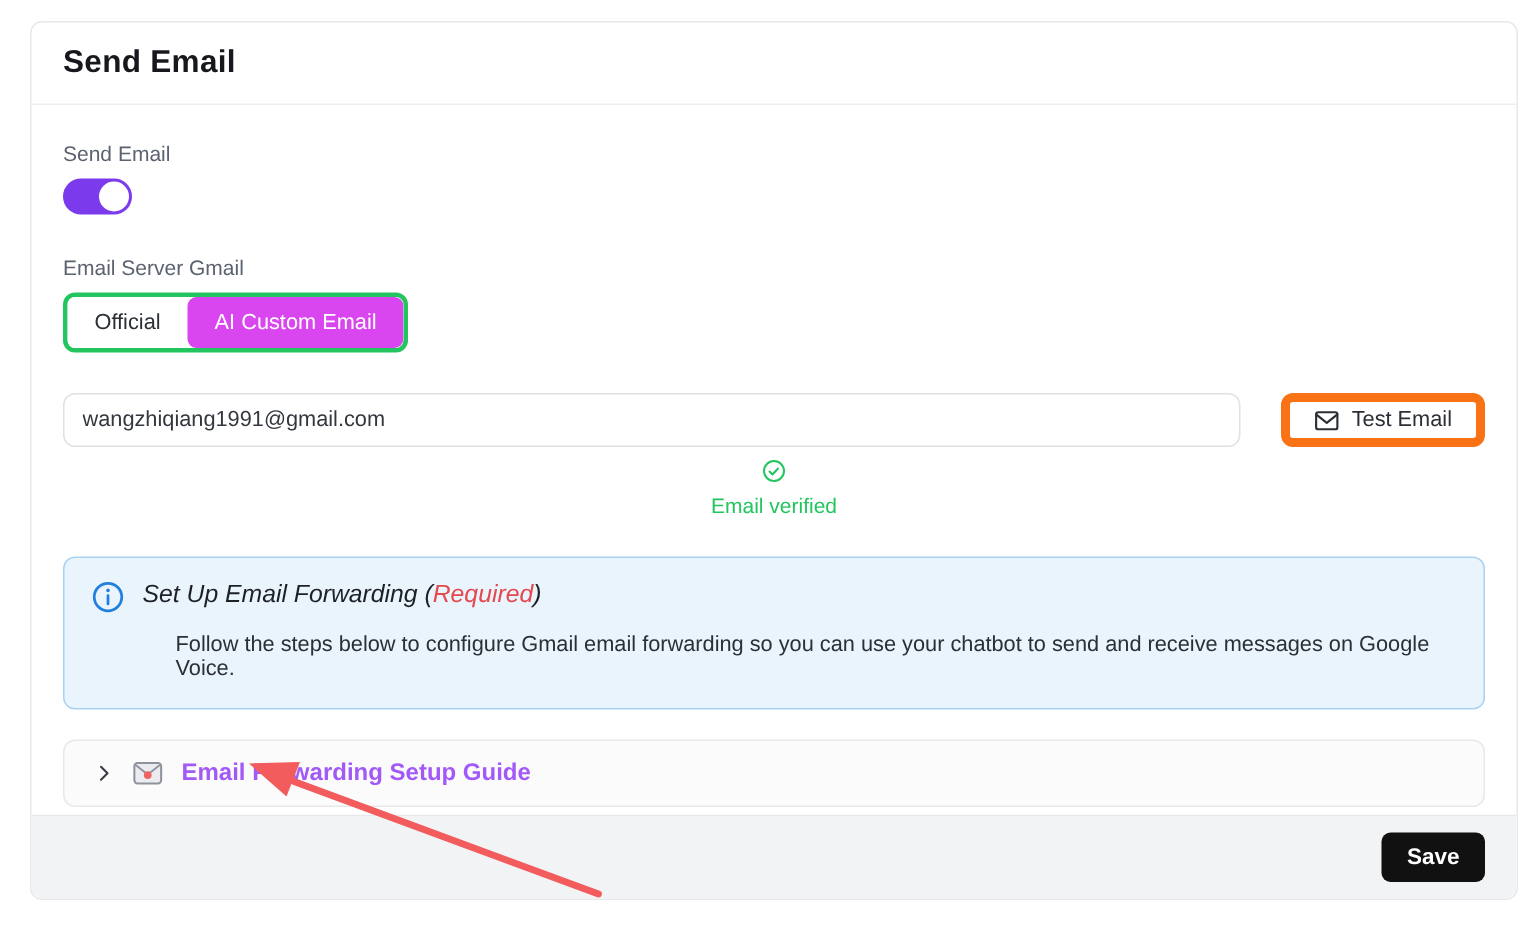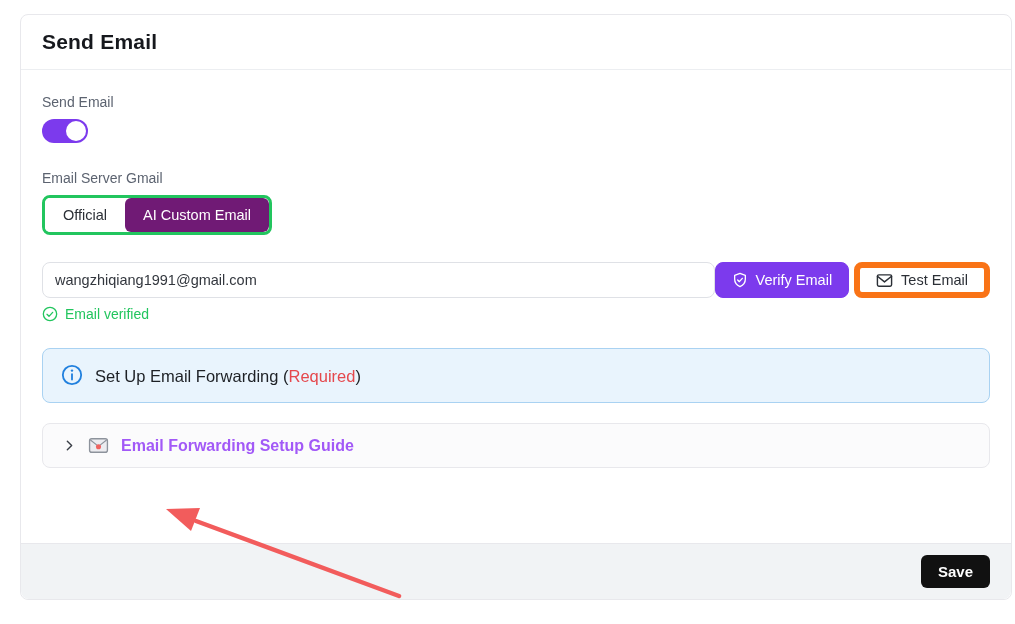--- a/index.html
+++ b/index.html
@@ -22,41 +22,41 @@
   .toggle { width:46px; height:24px; background:#7c3aed; border-radius:12px;
     position:relative; cursor:pointer; margin-bottom:27px; }
   .toggle-knob { position:absolute; top:2px; right:2px; width:20px; height:20px;
     background:#ffffff; border-radius:50%; }
 
   
   .segmented { display:inline-flex; border:3px solid #22c55e; border-radius:8px;
     overflow:hidden; margin-bottom:27px; background:#ffffff; }
   .seg-btn { font-size:14.5px; padding:9px 18px; background:#ffffff; color:#2b2f36;
     border:none; cursor:pointer; font-family:inherit; }
-  .seg-btn.active { background:#701a75; color:#ffffff; border-radius:6px; }
+  .seg-btn.active { background:#d946ef; color:#ffffff; border-radius:6px; }
 
   
-  .email-row { display:flex; align-items:center; gap:0; }
+  .email-row { display:flex; align-items:center; gap:22px; }
   .email-input { flex:1; height:36px; border:1px solid #dfe1e6; border-radius:8px;
     padding:0 12px; font-size:14.5px; color:#33373e; outline:none;
     font-family:inherit; }
   .btn { display:inline-flex; align-items:center; gap:8px; height:36px;
     padding:0 16px; border-radius:8px; font-size:14.5px; cursor:pointer;
     font-family:inherit; white-space:nowrap; }
   .btn-primary { background:#7c3aed; color:#ffffff; border:1px solid #7c3aed; }
   .btn-outline { background:#ffffff; color:#2b2f36; border:6px solid #f97316;
     margin-left:5px; }
 
   .verified { display:flex; align-items:center; gap:7px; margin-top:8px;
-    font-size:14px; color:#22c55e; }
+    font-size:14px; color:#22c55e;flex-direction:column; }
 
   
   .info-box { margin-top:26px; background:#e9f4fd; border:1px solid #a9d2f2;
     border-radius:8px; padding:15px 18px 16px 18px; }
-  .info-title-row { display:flex; align-items:flex-end; gap:12px; }
+  .info-title-row { display:flex; align-items:flex-start; gap:12px;font-style:italic; }
   .info-title { font-size:16.5px; color:#1d2025; }
   .info-required { color:#e5484d; }
   .info-body { font-size:14.5px; color:#2b2f36; margin:13px 0 2px 56px; }
 
   
   .guide-row { margin-top:20px; height:45px; border:1px solid #e8e8ec;
     border-radius:8px; background:#fbfbfc; display:flex; align-items:center;
     padding:0 20px; gap:12px; cursor:pointer; }
   .guide-label { font-size:16px; font-weight:bold; color:#a259f7; }
 
@@ -91,29 +91,20 @@
       </div>
 
       <div class="field-label">Email Server Gmail</div>
       <div class="segmented">
         <button class="seg-btn">Official</button>
         <button class="seg-btn active">AI Custom Email</button>
       </div>
 
       <div class="email-row">
         <input class="email-input" type="text" value="wangzhiqiang1991@gmail.com" style="">
-        <button class="btn btn-primary">
-          <span class="icon">
-            <svg width="16" height="16" viewBox="0 0 24 24" fill="none" stroke="#ffffff" stroke-width="2" stroke-linecap="round" stroke-linejoin="round">
-              <path d="M12 2l8 3v6c0 5-3.5 9-8 11-4.5-2-8-6-8-11V5l8-3z"></path>
-              <polyline points="8.5 12 11 14.5 15.5 9.5"></polyline>
-            </svg>
-          </span>
-          <span>Verify Email</span>
-        </button>
         <button class="btn btn-outline">
           <span class="icon">
             <svg width="17" height="15" viewBox="0 0 24 20" fill="none" stroke="#2b2f36" stroke-width="2" stroke-linecap="round" stroke-linejoin="round">
               <rect x="2" y="2" width="20" height="16" rx="2"></rect>
               <polyline points="2 4 12 12 22 4"></polyline>
             </svg>
           </span>
           <span>Test Email</span>
         </button>
       </div>
@@ -132,20 +123,21 @@
         <div class="info-title-row">
           <span class="icon">
             <svg width="22" height="22" viewBox="0 0 24 24" fill="none" stroke="#2180de" stroke-width="2" stroke-linecap="round">
               <circle cx="12" cy="12" r="10"></circle>
               <line x1="12" y1="11" x2="12" y2="17"></line>
               <circle cx="12" cy="7.2" r="1.3" fill="#2180de" stroke="none"></circle>
             </svg>
           </span>
           <span class="info-title"><span>Set Up Email Forwarding (</span><span class="info-required">Required</span><span>)</span></span>
         </div>
+        <div class="info-body">Follow the steps below to configure Gmail email forwarding so you can use your chatbot to send and receive messages on Google Voice.</div>
       </div>
 
       <div class="guide-row">
         <span class="icon">
           <svg width="13" height="13" viewBox="0 0 24 24" fill="none" stroke="#3a3f47" stroke-width="2.6" stroke-linecap="round" stroke-linejoin="round">
             <polyline points="8 4 16 12 8 20"></polyline>
           </svg>
         </span>
         <span class="icon">
           <svg width="21" height="17" viewBox="0 0 24 20">

